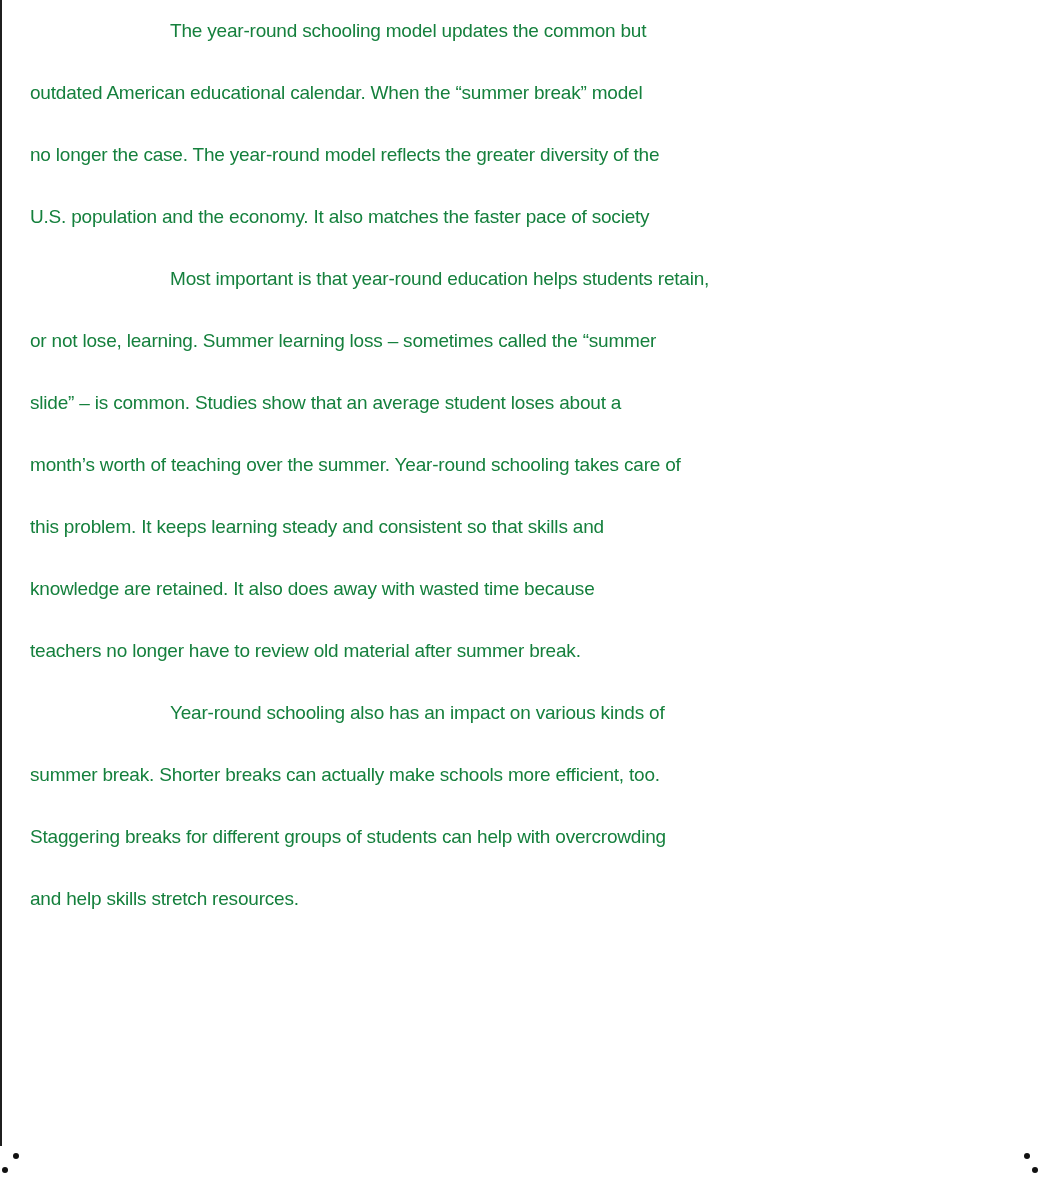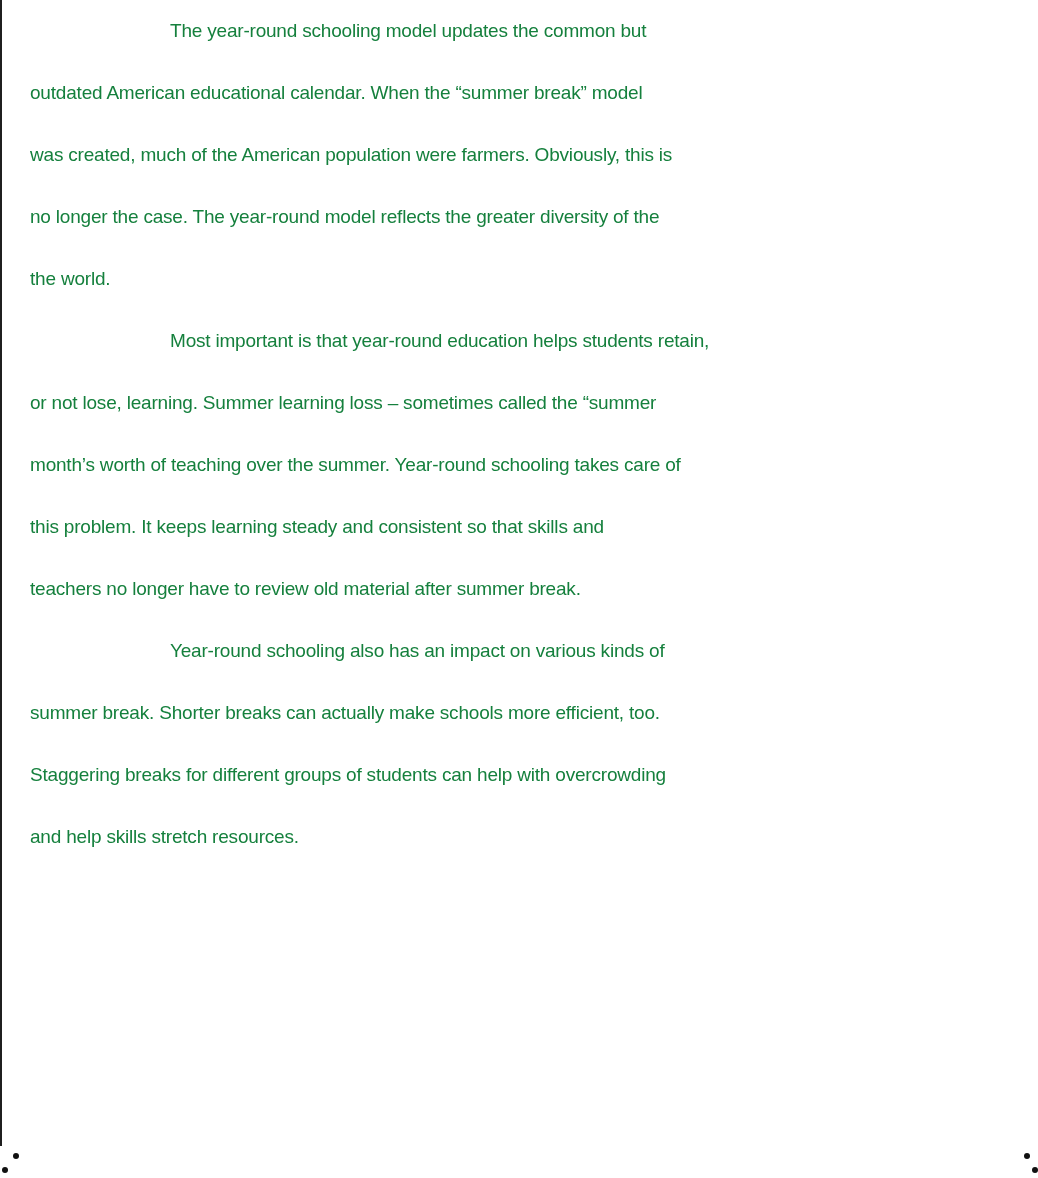--- a/index.html
+++ b/index.html
@@ -55,27 +55,28 @@
 </style>
 </head>
 <body>
 
 <div class="page">
   <div class="left-border"></div>
 
   <div class="content" id="essay-content">
       <div class="line indent">The year-round schooling model updates the common but</div>
       <div class="line">outdated American educational calendar. When the “summer break” model</div>
-      <div class="line">was created, much of the American population were farmers. Obviously, this is</div>
       <div class="line">no longer the case. The year-round model reflects the greater diversity of the</div>
-      <div class="line">the world.</div>
+      <div class="line">U.S. population and the economy. It also matches the faster pace of society</div>
       <div class="line indent">Most important is that year-round education helps students retain,</div>
       <div class="line">or not lose, learning. Summer learning loss – sometimes called the “summer</div>
+      <div class="line">slide” – is common. Studies show that an average student loses about a</div>
       <div class="line">month’s worth of teaching over the summer. Year-round schooling takes care of</div>
       <div class="line">this problem. It keeps learning steady and consistent so that skills and</div>
+      <div class="line">knowledge are retained. It also does away with wasted time because</div>
       <div class="line">teachers no longer have to review old material after summer break.</div>
       <div class="line indent">Year-round schooling also has an impact on various kinds of</div>
       <div class="line">summer break. Shorter breaks can actually make schools more efficient, too.</div>
       <div class="line">Staggering breaks for different groups of students can help with overcrowding</div>
       <div class="line">and help skills stretch resources.</div>
     </div>
 
   <div class="artifact-dot dot-bl-1"></div>
   <div class="artifact-dot dot-bl-2"></div>
   <div class="artifact-dot dot-br-1"></div>

